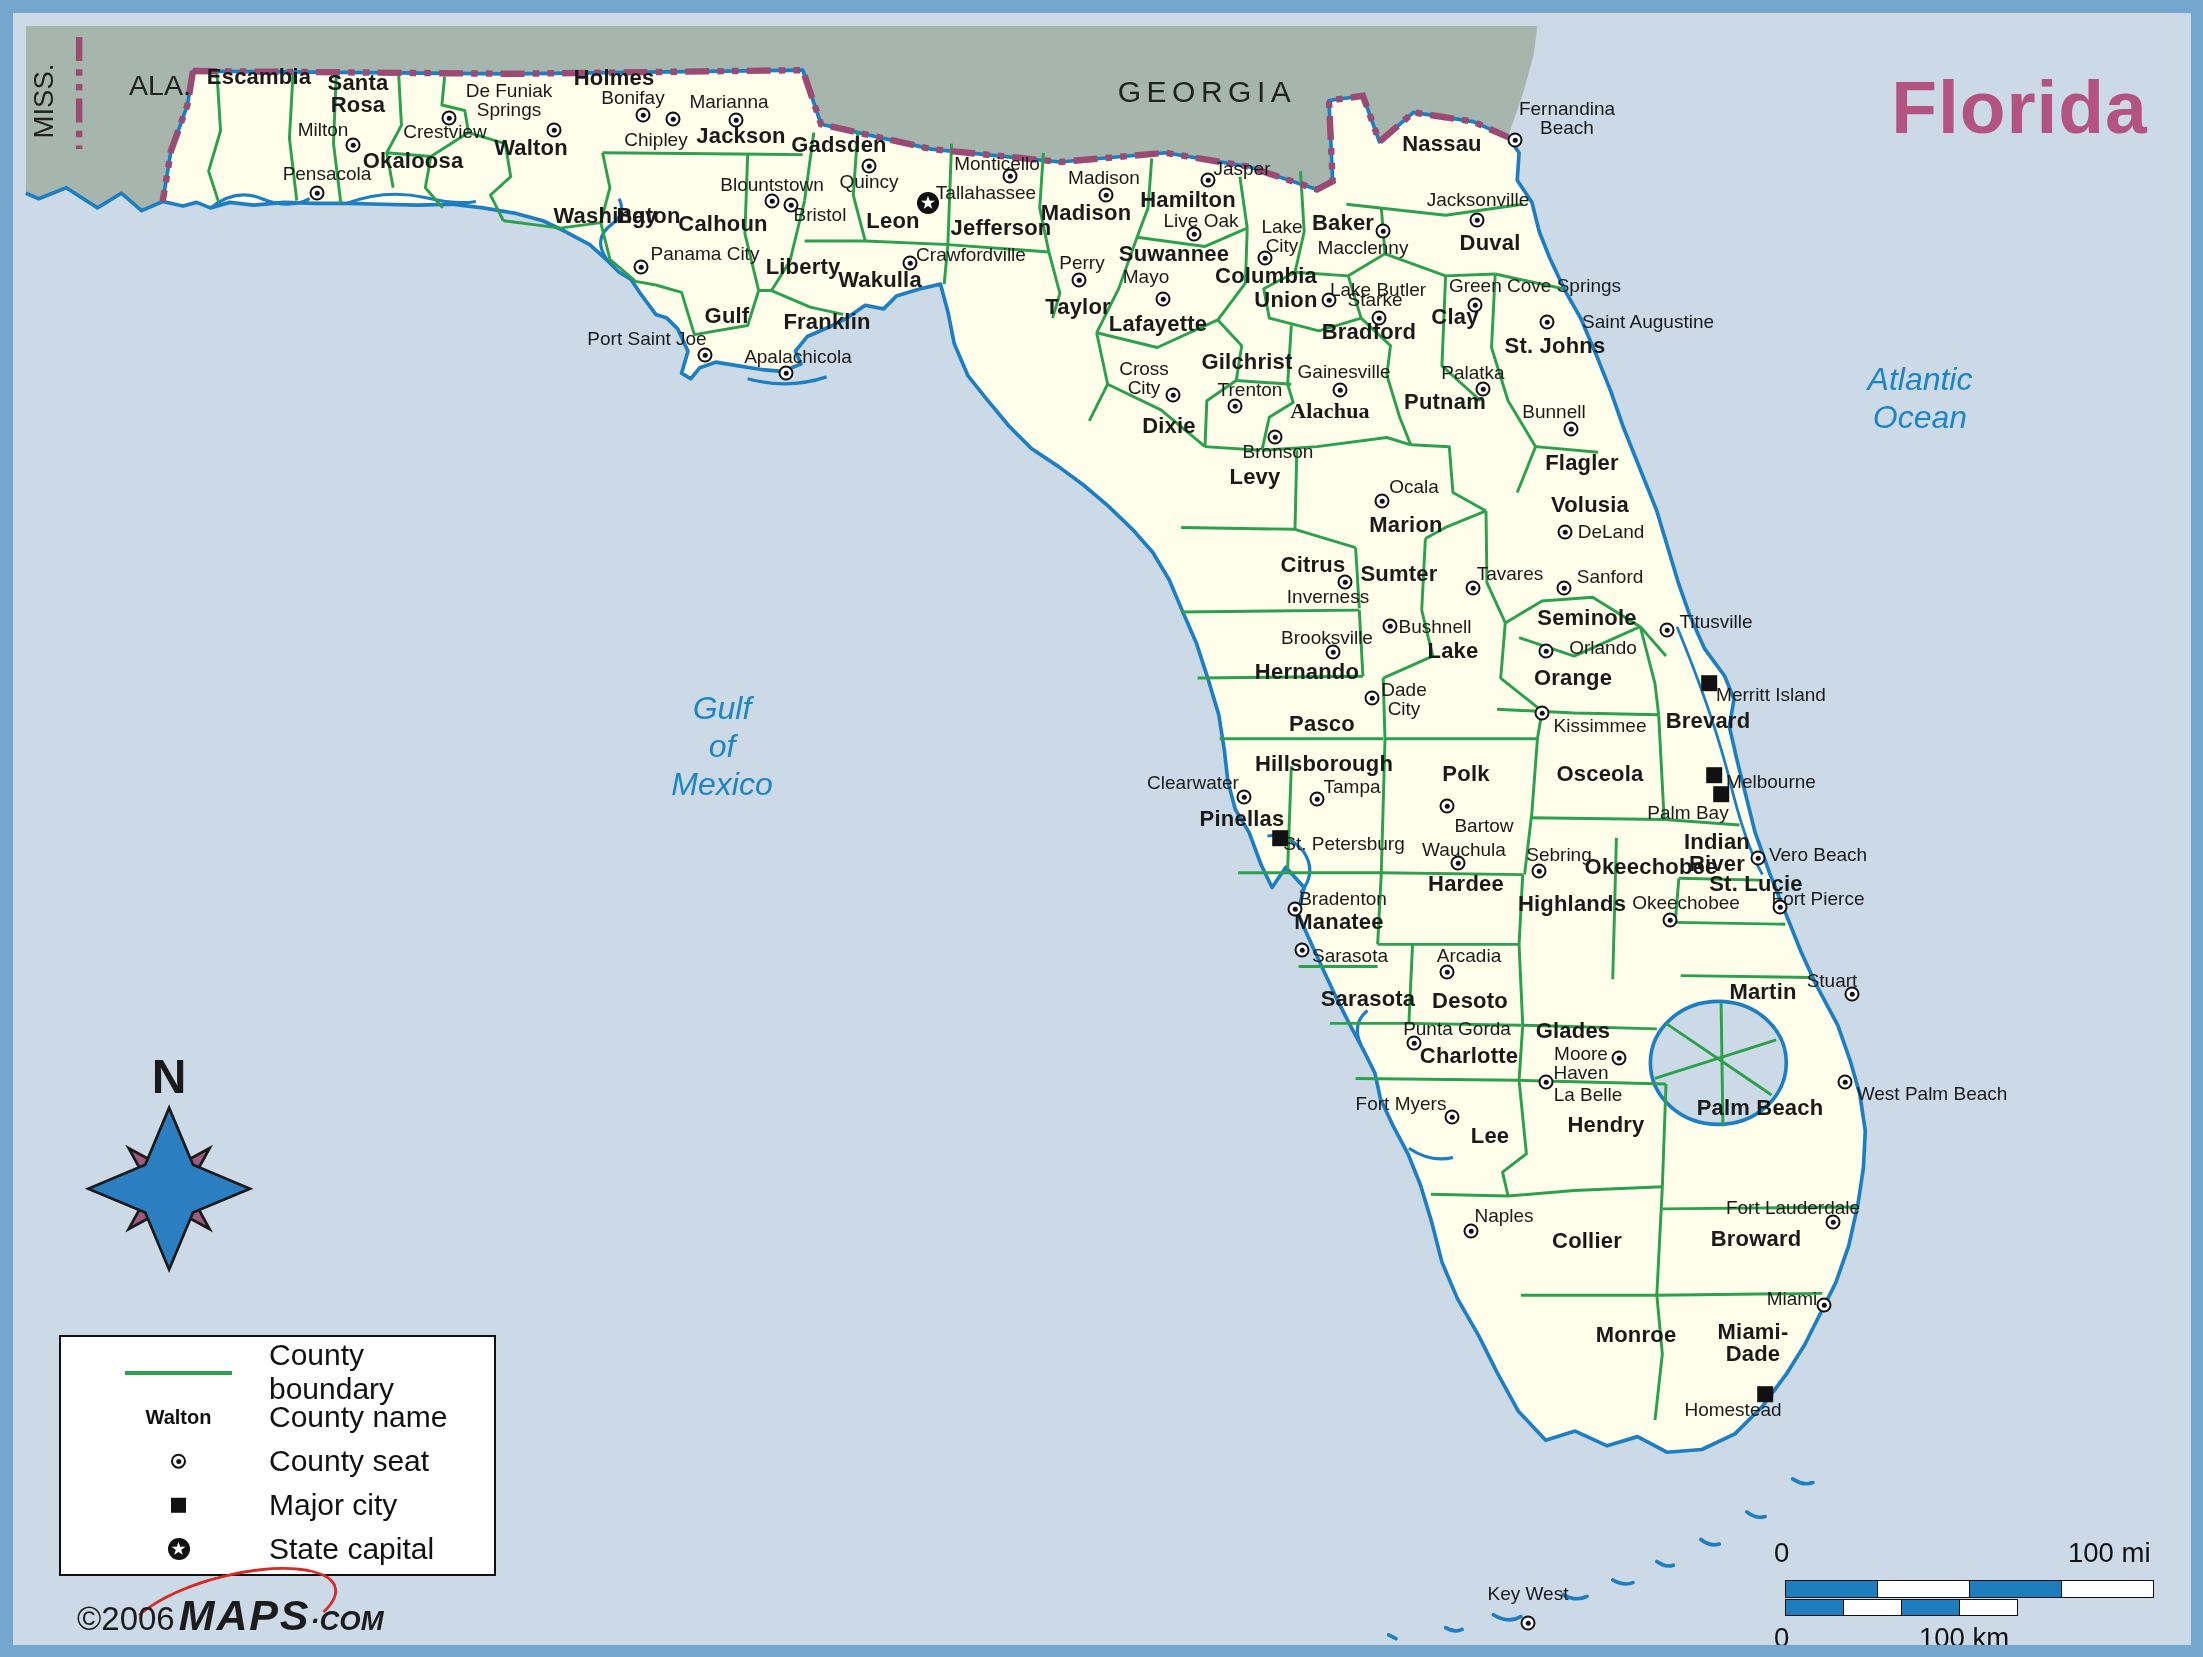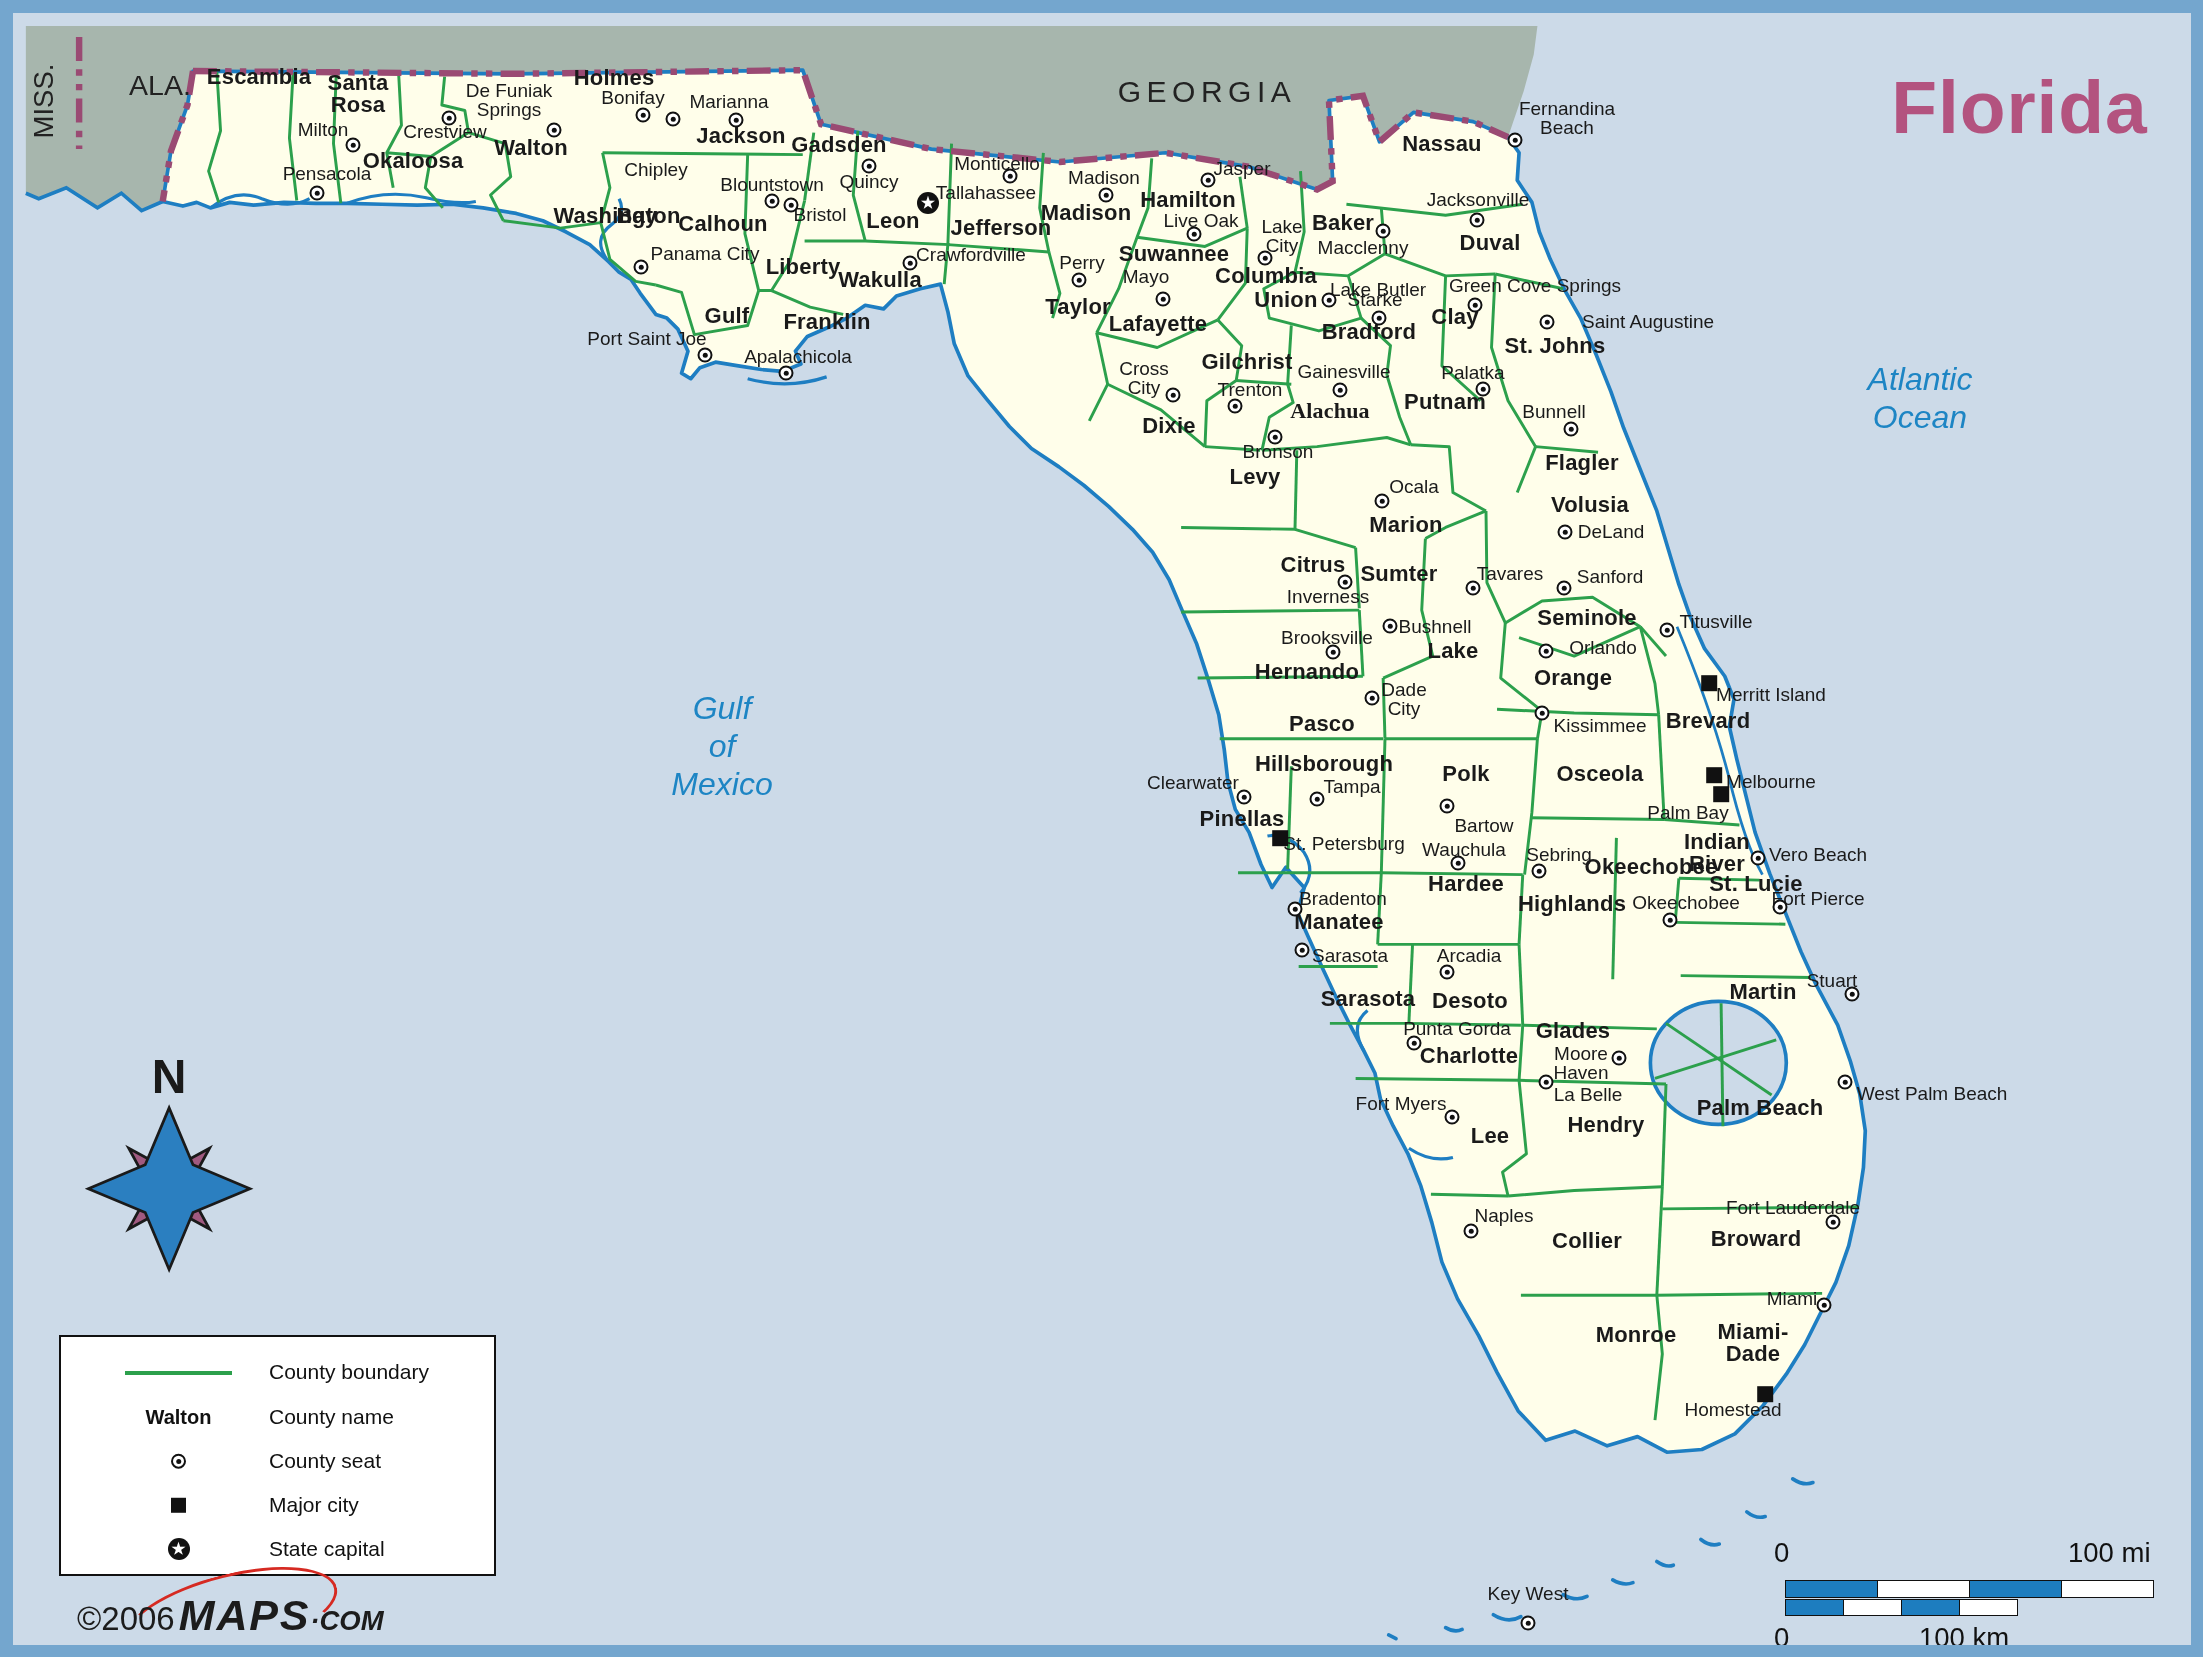--- a/index.html
+++ b/index.html
@@ -21,21 +21,21 @@
   .cap-sym{width:22px;height:22px;background:#111;border-radius:50%;color:#fff;
        font-size:15.6px;line-height:22px;text-align:center;font-weight:bold;}
   #title{position:absolute;left:1846px;top:51px;width:321px;text-align:center;
        font-size:75px;font-weight:bold;color:#b3537f;letter-spacing:0.9px;}
   
   #legend{position:absolute;left:46px;top:1322px;width:433px;height:237px;background:#fff;
        border:2.8px solid #111;}
   .leg-row{position:absolute;left:0;width:100%;height:37px;}
   .leg-sym{position:absolute;left:55px;width:125px;text-align:center;top:50%;transform:translateY(-50%);}
   .leg-txt{position:absolute;left:208px;top:50%;transform:translateY(-50%);
-       font-size:21px;color:#111;}
+       font-size:30px;color:#111;}
   .leg-line{display:inline-block;width:107px;height:4.6px;background:#2ca04c;vertical-align:middle;}
   .leg-name{font-weight:bold;font-size:20px;color:#111;}
   .leg-seat{display:inline-block;position:relative;width:11px;height:11px;border:2.8px solid #111;
        border-radius:50%;background:#fff;vertical-align:middle;}
   .leg-seat::after{content:"";position:absolute;left:50%;top:50%;width:5.5px;height:5.5px;background:#111;
        border-radius:50%;transform:translate(-50%,-50%);}
   .leg-city{display:inline-block;width:14.7px;height:14.7px;background:#111;vertical-align:middle;}
   .leg-cap{display:inline-block;width:22px;height:22px;background:#111;border-radius:50%;color:#fff;
        font-size:15.6px;line-height:22px;font-weight:bold;vertical-align:middle;}
   
@@ -324,21 +324,21 @@
 Dade</div>
       <div class="lbl seat-lbl" style="left: 310px; top: 117px;">Milton</div>
       <div class="sym seat-sym" style="left: 340px; top: 132px;"></div>
       <div class="lbl seat-lbl" style="left: 432px; top: 119px;">Crestview</div>
       <div class="sym seat-sym" style="left: 436px; top: 105px;"></div>
       <div class="lbl seat-lbl" style="left: 496px; top: 87px;">De Funiak
 Springs</div>
       <div class="sym seat-sym" style="left: 541px; top: 117px;"></div>
       <div class="lbl seat-lbl" style="left: 620px; top: 85px;">Bonifay</div>
       <div class="sym seat-sym" style="left: 630px; top: 102px;"></div>
-      <div class="lbl seat-lbl" style="left: 643px; top: 137px; margin-top: 20px;">Chipley</div>
+      <div class="lbl seat-lbl" style="left: 643px; top: 107px; margin-top: 20px;">Chipley</div>
       <div class="sym seat-sym" style="left: 660px; top: 106px;"></div>
       <div class="lbl seat-lbl" style="left: 716px; top: 89px;">Marianna</div>
       <div class="sym seat-sym" style="left: 723px; top: 107px;"></div>
       <div class="lbl seat-lbl" style="left: 314px; top: 161px;">Pensacola</div>
       <div class="sym seat-sym" style="left: 304px; top: 180px;"></div>
       <div class="lbl seat-lbl" style="left: 692px; top: 241px;">Panama City</div>
       <div class="sym seat-sym" style="left: 628px; top: 254px;"></div>
       <div class="lbl seat-lbl" style="left: 634px; top: 326px;">Port Saint Joe</div>
       <div class="sym seat-sym" style="left: 692px; top: 342px;"></div>
       <div class="lbl seat-lbl" style="left: 759px; top: 172px;">Blountstown</div>

